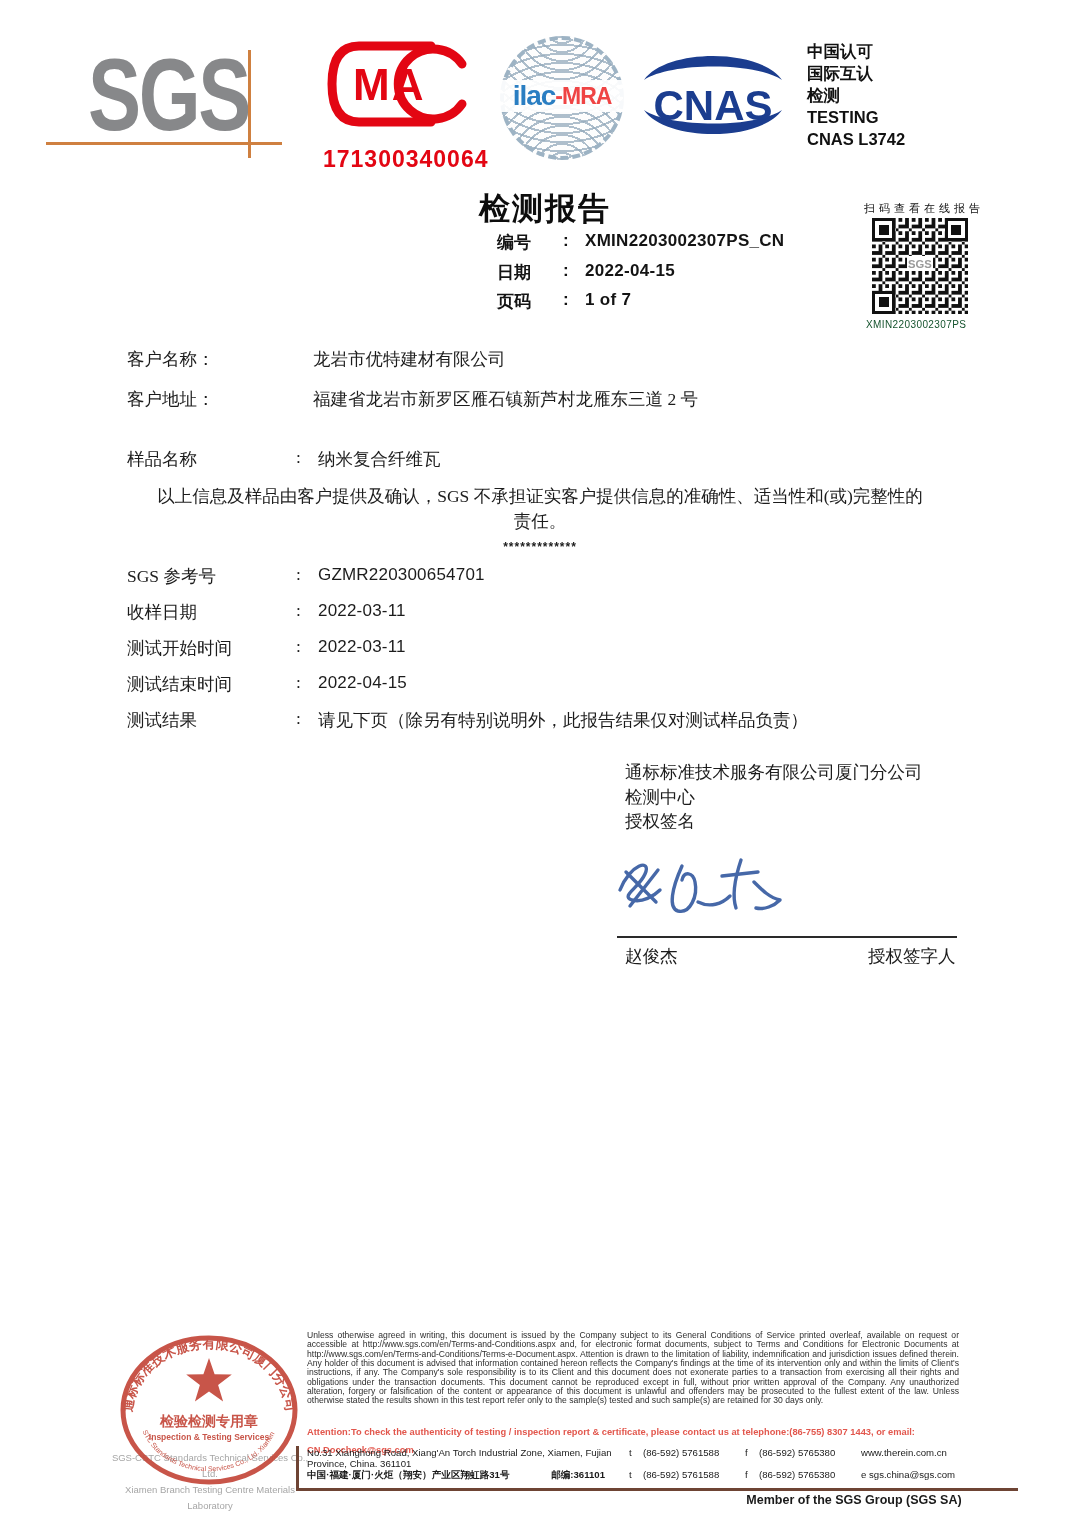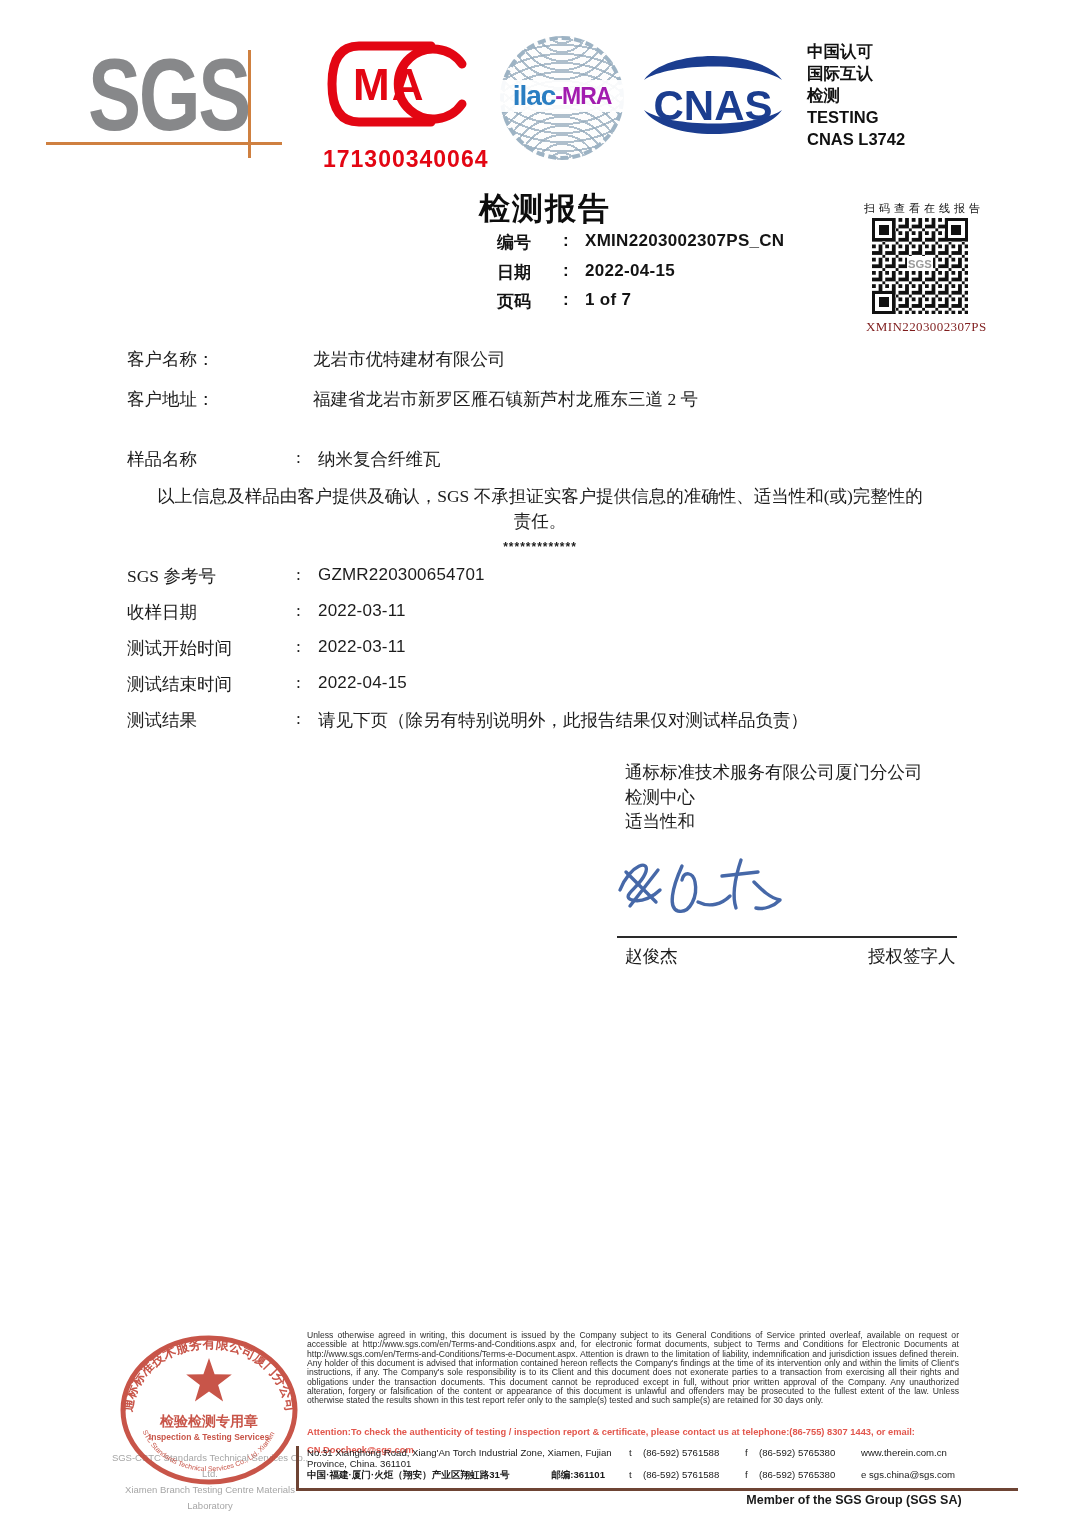--- a/index.html
+++ b/index.html
@@ -20,38 +20,38 @@
 
   .ilac{left:500px;top:36px;width:116px;height:116px;border-radius:50%;
         border:4px dashed #9db3c4;background-color:#fdfdfd;
         background-image:
           repeating-radial-gradient(circle at 50% -12%, rgba(148,170,188,0) 0 7px, rgba(148,170,188,.75) 7px 9px),
           repeating-radial-gradient(circle at 50% 112%, rgba(148,170,188,0) 0 7px, rgba(148,170,188,.75) 7px 9px);}
   .ilac-band{position:absolute;left:-4px;right:-4px;top:40px;height:32px;
              background:rgba(255,255,255,.92);display:flex;align-items:center;justify-content:center;
              font-family:"Liberation Sans",sans-serif;}
   .ilac-p1{font-weight:bold;font-size:28px;color:#2a7ec2;letter-spacing:-1px;}
-  .ilac-p2{font-weight:bold;font-size:23px;color:#a21caf;letter-spacing:-1px;}
+  .ilac-p2{font-weight:bold;font-size:23px;color:#ef4444;letter-spacing:-1px;}
 
   .cnas{left:638px;top:46px;}
   .accred{left:807px;top:40px;font-family:"Liberation Sans",sans-serif;font-weight:bold;
           font-size:16.5px;line-height:22px;color:#111;}
 
   
   .report-title{left:479px;top:188px;font-family:"Liberation Sans",sans-serif;font-weight:bold;
                 font-size:31px;letter-spacing:2px;color:#0d0d0d;}
   .fld-label{left:497px;width:62px;font-family:"Liberation Sans",sans-serif;font-weight:bold;font-size:17px;color:#141414;}
   .fld-colon{left:563px;font-family:"Liberation Sans",sans-serif;font-weight:bold;font-size:17px;color:#141414;}
   .fld-value{left:585px;font-family:"Liberation Sans",sans-serif;font-weight:bold;font-size:17px;color:#141414;letter-spacing:.3px;}
 
   
   .qr-cap-top{left:864px;top:201px;font-family:"Liberation Sans",sans-serif;font-size:11px;
               letter-spacing:4px;color:#111;}
   .qr-box{left:872px;top:218px;width:96px;height:96px;}
-  .qr-cap-bot{left:866px;top:319px;font-family:Liberation Serif, serif;font-size:13px;color:#7f1d1d;letter-spacing:.4px;}
+  .qr-cap-bot{left:866px;top:319px;font-family:Liberation Sans, sans-serif;font-size:10px;color:#14532d;letter-spacing:.4px;}
 
   
   .lab{left:127px;font-size:17.5px;}
   .col2{left:296px;font-size:17.5px;}
   .val{left:318px;font-size:17.5px;}
   .val-cli{left:313px;font-size:17.5px;}
   .val-sans{font-family:"Liberation Sans",sans-serif;font-size:17px;letter-spacing:.2px;}
 
   .disclaimer{left:110px;top:484px;width:860px;text-align:center;font-size:17.5px;line-height:25px;}
   .stars{margin-top:1px;font-family:"Liberation Sans",sans-serif;font-size:12px;font-weight:bold;letter-spacing:1px;}
@@ -193,21 +193,21 @@
   <div class="abs lab" style="top:672px">测试结束时间</div>
   <div class="abs col2" style="top:672px">:</div>
   <div class="abs val val-sans" style="top:673px">2022-04-15</div>
 
   <div class="abs lab" style="top:708px">测试结果</div>
   <div class="abs col2" style="top:708px">:</div>
   <div class="abs val" style="top:708px">请见下页（除另有特别说明外，此报告结果仅对测试样品负责）</div>
 
   <div class="abs signer" style="left:625px;top:760px">通标标准技术服务有限公司厦门分公司</div>
   <div class="abs signer" style="left:625px;top:785px">检测中心</div>
-  <div class="abs signer" style="left:625px;top:809px">适当性和</div>
+  <div class="abs signer" style="left:625px;top:809px">授权签名</div>
 
   <div class="abs" style="left:606px;top:838px">
     <svg width="190" height="100" viewBox="0 0 190 100" fill="none" stroke="#4668a8" stroke-width="3.4" stroke-linecap="round" stroke-linejoin="round">
       <path d="M14 52 C 24 26, 46 20, 39 36 C 33 50, 14 58, 26 62 C 36 65, 48 58, 54 52"></path>
       <path d="M20 34 L 50 64"></path>
       <path d="M52 32 L 24 68"></path>
       <path d="M76 28 C 66 50, 62 70, 72 73 C 84 76, 92 58, 89 44 C 87 34, 78 33, 76 42"></path>
       <path d="M92 64 C 104 70, 116 66, 124 58"></path>
       <path d="M135 22 C 129 40, 126 58, 130 70"></path>
       <path d="M116 38 L 152 34"></path>

